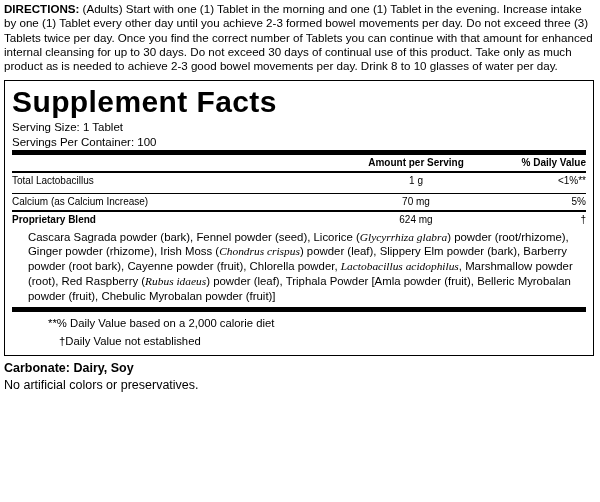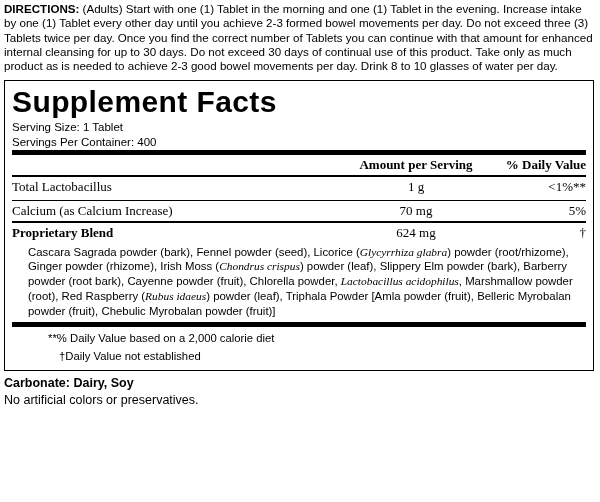--- a/index.html
+++ b/index.html
@@ -63,23 +63,22 @@
     margin: 0;
   }
   .rule-thick {
     border-top: 5.5px solid #000;
     margin: 0;
   }
 
   .sf-row {
     display: flex;
     align-items: flex-start;
-    font-size: 13px;
+    font-size: 10px;
     padding: 2px 0 2px 0;
-    font-family: Liberation Serif, serif;
   }
   .sf-row .name {
     flex: 1 1 auto;
     text-align: left;
   }
   .sf-row .amt {
     flex: 0 0 150px;
     text-align: center;
   }
   .sf-row .dv {
@@ -133,21 +132,21 @@
 
 <div class="page">
 
   <p class="directions"><b>DIRECTIONS:</b><span> (Adults) Start with one (1) Tablet in the morning and one (1) Tablet in the evening. Increase intake by one (1) Tablet every other day until you achieve 2-3 formed bowel movements per day. Do not exceed three (3) Tablets twice per day. Once you find the correct number of Tablets you can continue with that amount for enhanced internal cleansing for up to 30 days. Do not exceed 30 days of continual use of this product. Take only as much product as is needed to achieve 2-3 good bowel movements per day. Drink 8 to 10 glasses of water per day.</span></p>
 
   <div class="sf-panel">
 
     <div class="sf-title">Supplement Facts</div>
 
     <div class="sf-serving">Serving Size: 1 Tablet</div>
-    <div class="sf-serving">Servings Per Container: 400</div>
+    <div class="sf-serving">Servings Per Container: 100</div>
 
     <div class="rule-thick"></div>
 
     <div class="sf-row sf-head">
       <div class="name"></div>
       <div class="amt">Amount per Serving</div>
       <div class="dv">% Daily Value</div>
     </div>
 
     <div class="rule-med"></div>

